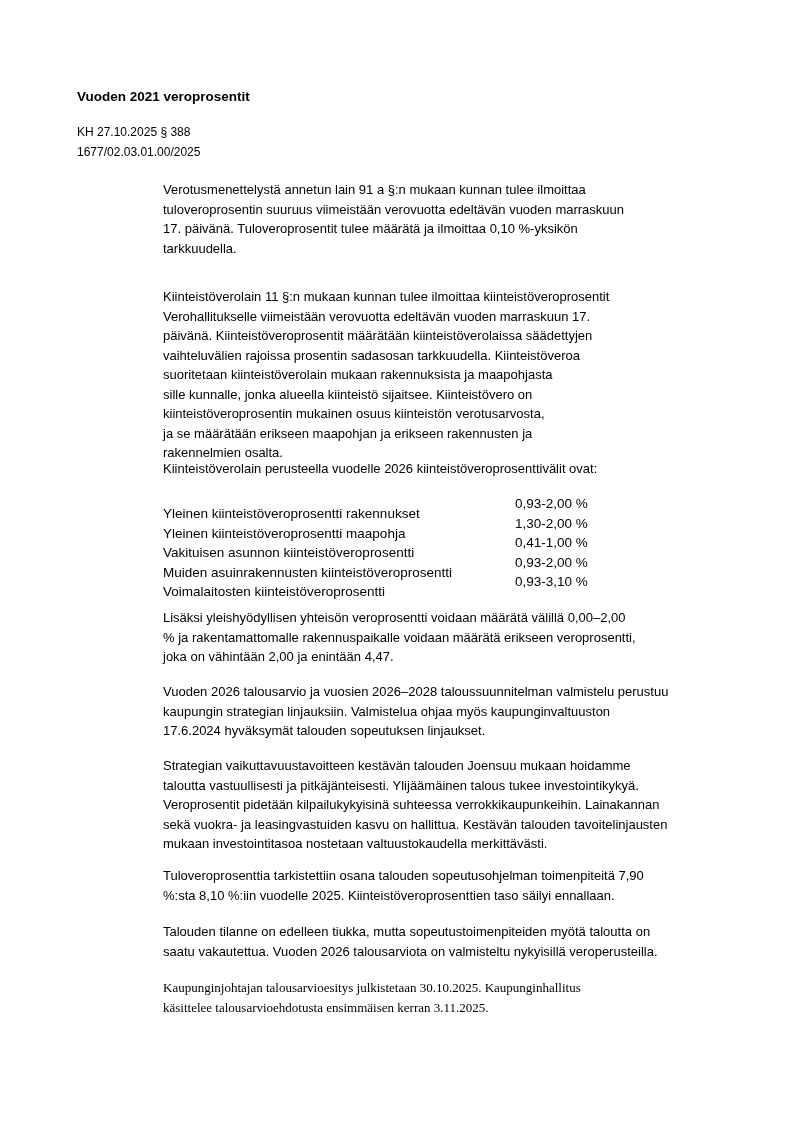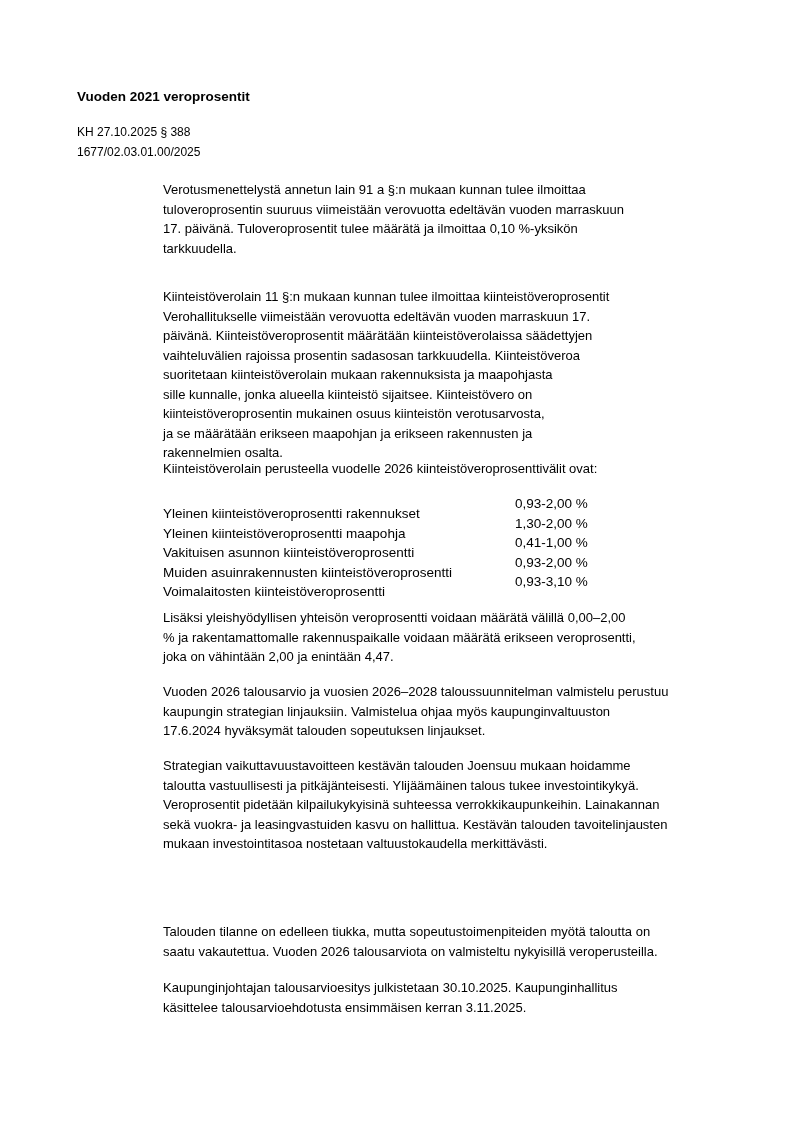--- a/index.html
+++ b/index.html
@@ -82,23 +82,27 @@
   </div>
 
   <div class="para" style="top:756px;">
     <span class="ln">Strategian vaikuttavuustavoitteen kestävän talouden Joensuu mukaan hoidamme</span>
     <span class="ln">taloutta vastuullisesti ja pitkäjänteisesti. Ylijäämäinen talous tukee investointikykyä.</span>
     <span class="ln">Veroprosentit pidetään kilpailukykyisinä suhteessa verrokkikaupunkeihin. Lainakannan</span>
     <span class="ln">sekä vuokra- ja leasingvastuiden kasvu on hallittua. Kestävän talouden tavoitelinjausten</span>
     <span class="ln">mukaan investointitasoa nostetaan valtuustokaudella merkittävästi.</span>
   </div>
 
+  <div class="para" style="top:866px;">
+    <span class="ln">Tuloveroprosenttia tarkistettiin osana talouden sopeutusohjelman toimenpiteitä 7,90</span>
+    <span class="ln">%:sta 8,10 %:iin vuodelle 2025. Kiinteistöveroprosenttien taso säilyi ennallaan.</span>
+  </div>
 
   <div class="para" style="top:922px;">
     <span class="ln">Talouden tilanne on edelleen tiukka, mutta sopeutustoimenpiteiden myötä taloutta on</span>
     <span class="ln">saatu vakautettua. Vuoden 2026 talousarviota on valmisteltu nykyisillä veroperusteilla.</span>
   </div>
 
-  <div class="para" style="top:978px;">
+  <div class="para" style="top:978px;font-family:Liberation Serif, serif;">
     <span class="ln">Kaupunginjohtajan talousarvioesitys julkistetaan 30.10.2025. Kaupunginhallitus</span>
     <span class="ln">käsittelee talousarvioehdotusta ensimmäisen kerran 3.11.2025.</span>
   </div>
 </div>
 
 </body></html>

